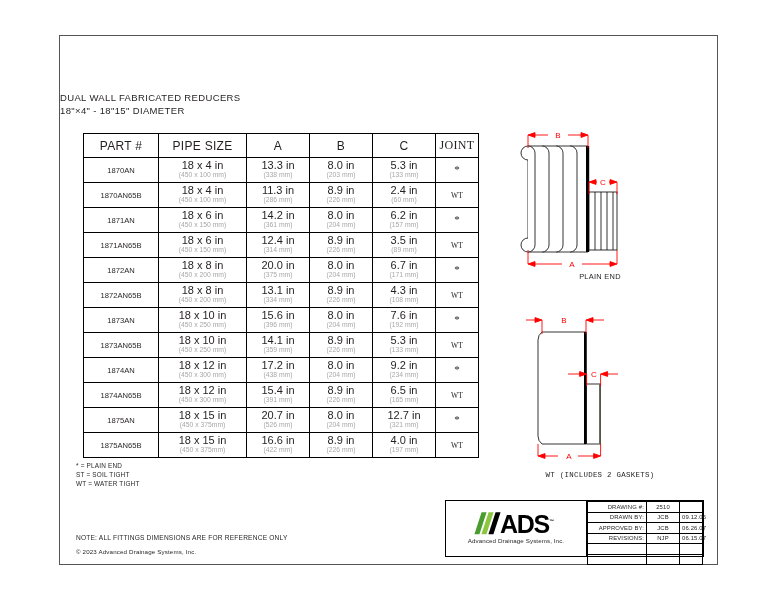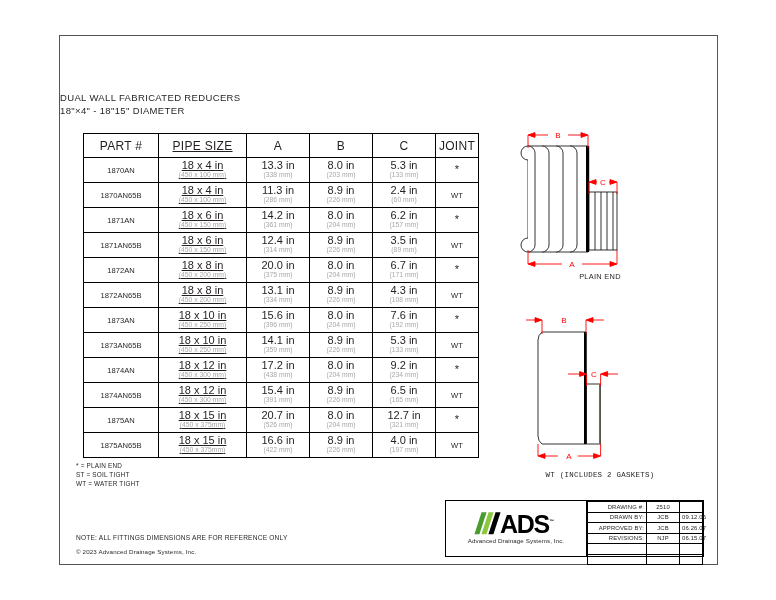--- a/index.html
+++ b/index.html
@@ -58,25 +58,25 @@
   #spec-table th {
     height: 23px;
     font-size: 12px;
     font-weight: normal;
     letter-spacing: 0.3px;
   }
   #spec-table td {
     height: 24px;
   }
   .c-part   { width: 74px; font-size: 7.6px; }
-  .c-pipe   { width: 87px; text-decoration: underline; }
+  .c-pipe   { width: 87px; }
   .c-a      { width: 62px; }
   .c-b      { width: 62px; }
   .c-c      { width: 62px; }
-  .c-joint  { width: 42px; font-size: 7.6px; }
+  .c-joint  { width: 42px; font-size: 7.6px; font-family: Liberation Serif, serif; }
   .imp {
     display: block;
     font-size: 11px;
     line-height: 9.5px;
     color: #231f20;
   }
   .met {
     display: block;
     font-size: 6.8px;
     line-height: 9px;

